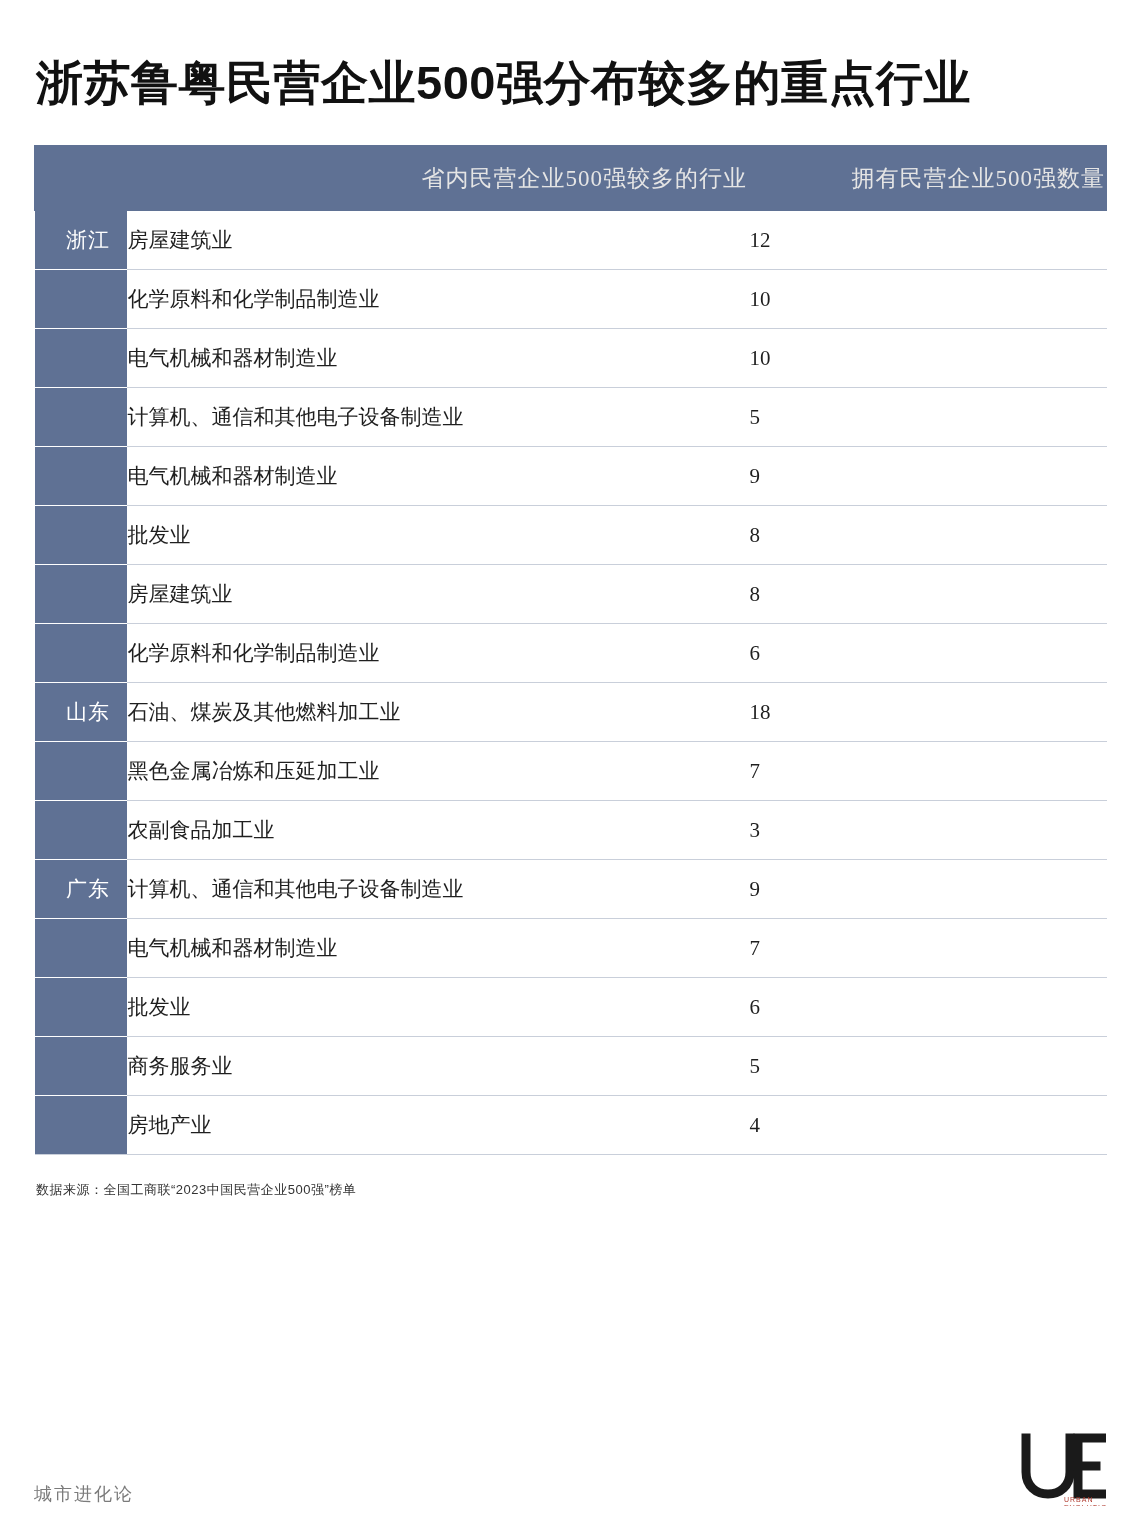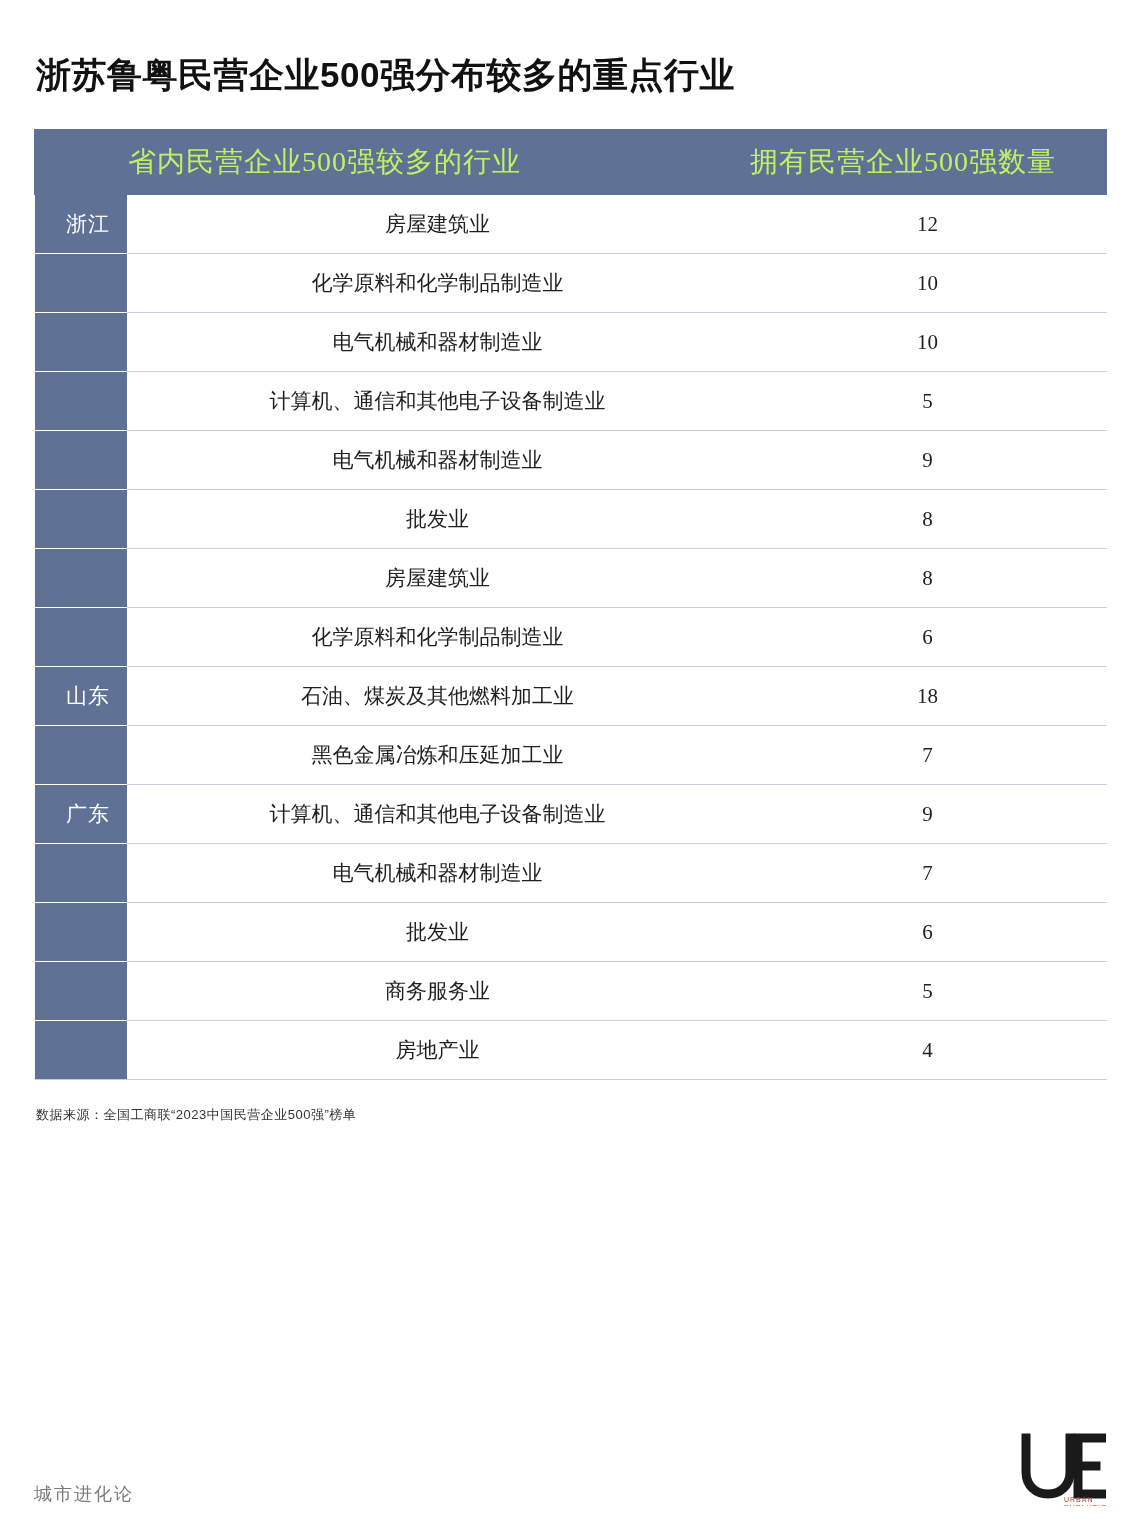--- a/index.html
+++ b/index.html
@@ -20,21 +20,21 @@
     position: relative;
     width: 1140px;
     height: 1540px;
     box-sizing: border-box;
     padding: 0 34px;
   }
 
   .title {
     font-family: "Liberation Sans", sans-serif;
     font-weight: bold;
-    font-size: 35px;
+    font-size: 47px;
     letter-spacing: 0.5px;
     color: #111111;
     padding-top: 52px;
     padding-bottom: 30px;
     padding-left: 2px;
   }
 
   
   .watermark {
     position: absolute;
@@ -78,36 +78,35 @@
     table-layout: fixed;
     background: transparent;
   }
 
   table.data col.c-prov { width: 92px; }
   table.data col.c-ind  { width: 622px; }
   table.data col.c-num  { width: 358px; }
 
   table.data thead th {
     background: #5f7194;
-    color: #bef264;
+    color: #e5e5e5;
     font-weight: normal;
-    font-size: 28px;
+    font-size: 23px;
     height: 62px;
     border: 1px solid #5f7194;
-    text-align: left;
+    text-align: right;
     letter-spacing: 1px;
   }
   table.data thead th.corner {
     background: #5f7194;
   }
 
   table.data td {
     height: 56px;
     font-size: 21px;
-    text-align: center;
     border-bottom: 1px solid #c9cfda;
     background: #ffffff;
     color: #1f1f1f;
   }
 
   table.data td.prov {
     background: #5f7194;
     color: #ffffff;
     border-bottom: 1px solid #ffffff;
     text-align: center;
@@ -222,20 +221,25 @@
         </tr>
         <tr>
           <td class="prov">山东</td>
           <td>石油、煤炭及其他燃料加工业</td>
           <td>18</td>
         </tr>
         <tr>
           <td class="prov"></td>
           <td>黑色金属冶炼和压延加工业</td>
           <td>7</td>
+        </tr>
+        <tr>
+          <td class="prov"></td>
+          <td>农副食品加工业</td>
+          <td>3</td>
         </tr>
         <tr>
           <td class="prov">广东</td>
           <td>计算机、通信和其他电子设备制造业</td>
           <td>9</td>
         </tr>
         <tr>
           <td class="prov"></td>
           <td>电气机械和器材制造业</td>
           <td>7</td>

